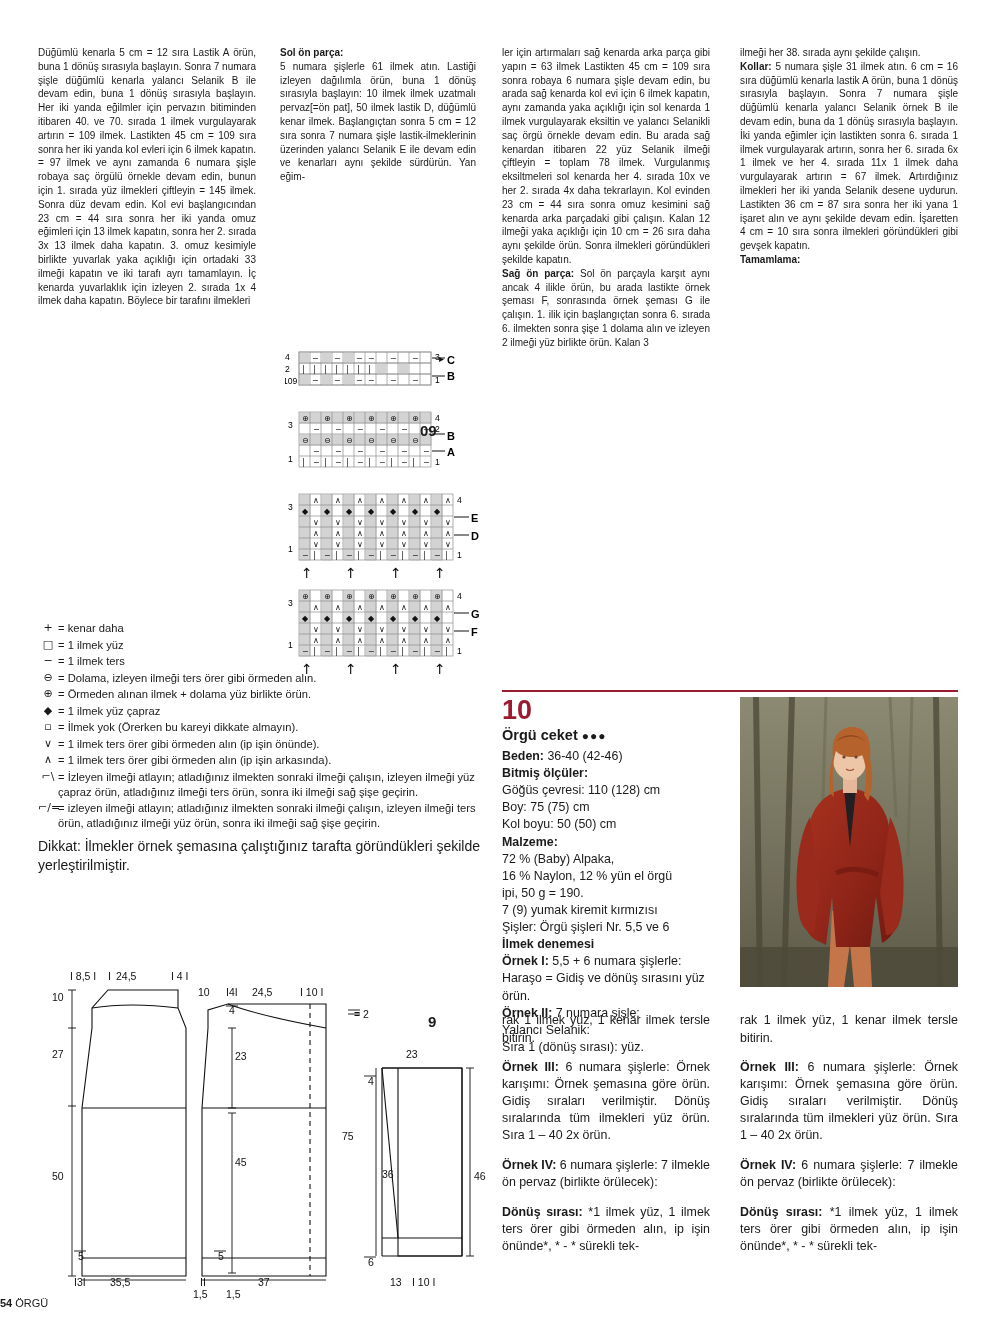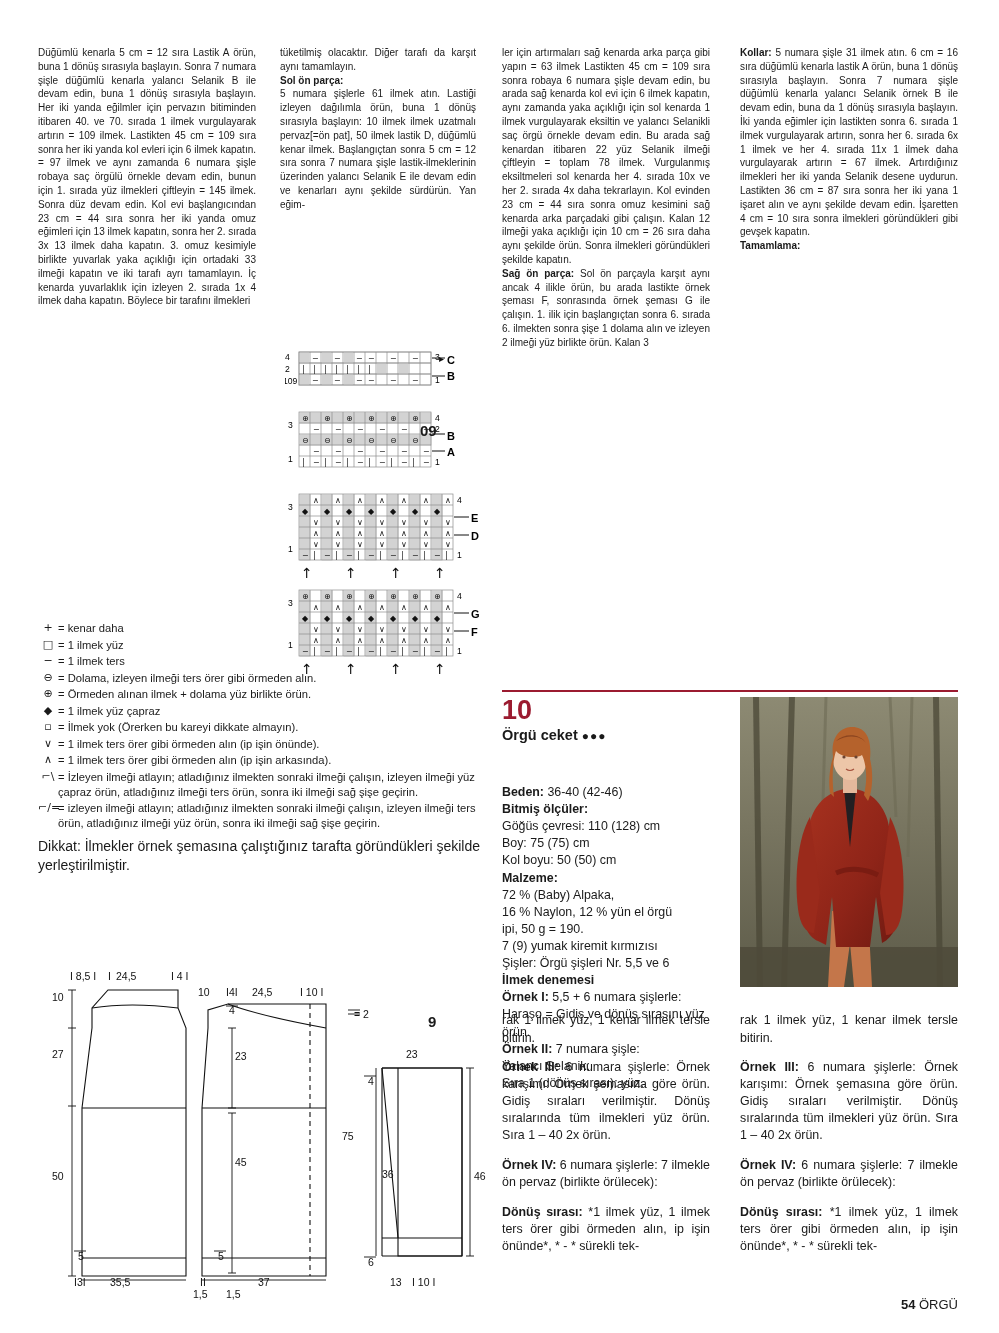--- a/index.html
+++ b/index.html
@@ -90,21 +90,20 @@
     font-weight: bold;
   }
   .dots { letter-spacing: 1px; font-size: 12px; }
   .feat-body {
     position: absolute;
     left: 502px; top: 748px;
     width: 208px;
     font-size: 12.4px;
     line-height: 1.38;
     text-align: left;
-    margin-top: 36px;
   }
   .photo {
     position: absolute;
     left: 740px; top: 697px;
     width: 218px; height: 290px;
     overflow: hidden;
     background: #6a6a5e;
   }
   .col3b {
     position: absolute;
@@ -119,51 +118,51 @@
     left: 740px; top: 1000px;
     width: 218px;
     font-size: 12.4px;
     line-height: 1.38;
     text-align: justify;
   }
   .footer {
     position: absolute;
     left: 0; top: 1297px;
     width: 958px;
-    text-align: right;
-    font-size: 13px;
+    text-align: left;
+    font-size: 11px;
   }
   .footer .pg { font-weight: bold; }
   .nine {
     position: absolute;
     font-weight: bold;
     font-size: 15px;
   }
 </style>
 </head>
 <body>
 
 <div class="page">
 
   <div class="col col1">
     <p>Düğümlü kenarla 5 cm = 12 sıra Lastik A örün, buna 1 dönüş sırasıyla başlayın. Sonra 7 numara şişle düğümlü kenarla yalancı Selanik B ile devam edin, buna 1 dönüş sırasıyla başlayın. Her iki yanda eğilmler için pervazın bitiminden itibaren 40. ve 70. sırada 1 ilmek vurgulayarak artırın = 109 ilmek. Lastikten 45 cm = 109 sıra sonra her iki yanda kol evleri için 6 ilmek kapatın. = 97 ilmek ve aynı zamanda 6 numara şişle robaya saç örgülü örnekle devam edin, bunun için 1. sırada yüz ilmekleri çiftleyin = 145 ilmek. Sonra düz devam edin. Kol evi başlangıcından 23 cm = 44 sıra sonra her iki yanda omuz eğimleri için 13 ilmek kapatın, sonra her 2. sırada 3x 13 ilmek daha kapatın. 3. omuz kesimiyle birlikte yuvarlak yaka açıklığı için ortadaki 33 ilmeği kapatın ve iki tarafı ayrı tamamlayın. İç kenarda yuvarlaklık için izleyen 2. sırada 1x 4 ilmek daha kapatın. Böylece bir tarafını ilmekleri</p>
   </div>
 
   <div class="col col2">
-    <p>tüketilmiş olacaktır. Diğer tarafı da karşıt aynı tamamlayın.</p>
     <p class="b">Sol ön parça:</p>
     <p>5 numara şişlerle 61 ilmek atın. Lastiği izleyen dağılımla örün, buna 1 dönüş sırasıyla başlayın: 10 ilmek ilmek uzatmalı pervaz[=ön pat], 50 ilmek lastik D, düğümlü kenar ilmek. Başlangıçtan sonra 5 cm = 12 sıra sonra 7 numara şişle lastik-ilmeklerinin üzerinden yalancı Selanik E ile devam edin ve kenarları aynı şekilde sürdürün. Yan eğim-</p>
   </div>
 
   <div class="col col3">
     <p>ler için artırmaları sağ kenarda arka parça gibi yapın = 63 ilmek Lastikten 45 cm = 109 sıra sonra robaya 6 numara şişle devam edin, bu arada sağ kenarda kol evi için 6 ilmek kapatın, aynı zamanda yaka açıklığı için sol kenarda 1 ilmek vurgulayarak eksiltin ve yalancı Selanikli saç örgü örnekle devam edin. Bu arada sağ kenardan itibaren 22 yüz Selanik ilmeği çiftleyin = toplam 78 ilmek. Vurgulanmış eksiltmeleri sol kenarda her 4. sırada 10x ve her 2. sırada 4x daha tekrarlayın. Kol evinden 23 cm = 44 sıra sonra omuz kesimini sağ kenarda arka parçadaki gibi çalışın. Kalan 12 ilmeği yaka açıklığı için 10 cm = 26 sıra daha aynı şekilde örün. Sonra ilmekleri göründükleri şekilde kapatın.</p>
     <p><b>Sağ ön parça:</b><span> Sol ön parçayla karşıt aynı ancak 4 ilikle örün, bu arada lastikte örnek şeması F, sonrasında örnek şeması G ile çalışın. 1. ilik için başlangıçtan sonra 6. sırada 6. ilmekten sonra şişe 1 dolama alın ve izleyen 2 ilmeği yüz birlikte örün. Kalan 3</span></p>
   </div>
 
   <div class="col col4">
+    <p>ilmeği her 38. sırada aynı şekilde çalışın.</p>
     <p><b>Kollar:</b><span> 5 numara şişle 31 ilmek atın. 6 cm = 16 sıra düğümlü kenarla lastik A örün, buna 1 dönüş sırasıyla başlayın. Sonra 7 numara şişle düğümlü kenarla yalancı Selanik örnek B ile devam edin, buna da 1 dönüş sırasıyla başlayın. İki yanda eğimler için lastikten sonra 6. sırada 1 ilmek vurgulayarak artırın, sonra her 6. sırada 6x 1 ilmek ve her 4. sırada 11x 1 ilmek daha vurgulayarak artırın = 67 ilmek. Artırdığınız ilmekleri her iki yanda Selanik desene uydurun. Lastikten 36 cm = 87 sıra sonra her iki yana 1 işaret alın ve aynı şekilde devam edin. İşaretten 4 cm = 10 sıra sonra ilmekleri göründükleri gibi gevşek kapatın.</span></p>
     <p class="b">Tamamlama:</p>
   </div>
 
   <div class="legend">
     <div class="legend-row">
       <span class="legend-sym">+</span>
       <span class="legend-txt">= kenar daha</span>
     </div>
     <div class="legend-row">

